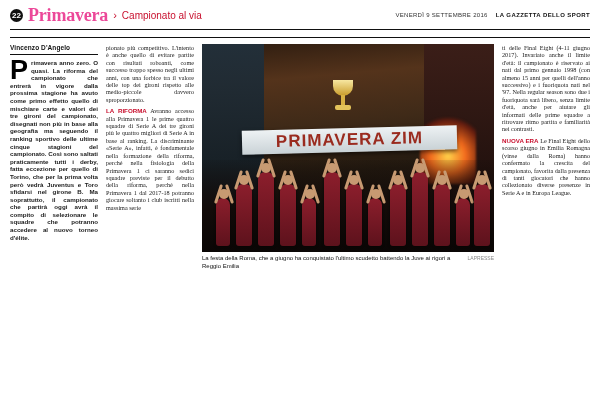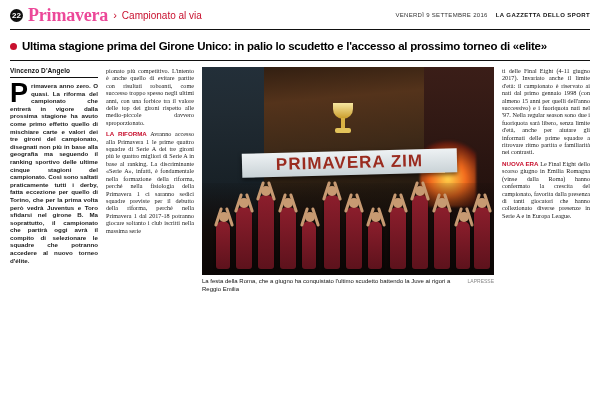--- a/index.html
+++ b/index.html
@@ -99,24 +99,20 @@
     <div class="chev">›</div>
     <div class="section-sub">Campionato al via</div>
     <div class="topbar-right">
       <div class="dateline">VENERDÌ 9 SETTEMBRE 2016</div>
       <div class="masthead">LA GAZZETTA DELLO SPORT</div>
     </div>
   </div>
   <div class="rule"></div>
 
 
-  <div class="subhead">
-    <div class="bullet"></div>
-    <div class="subhead-text">Ultima stagione prima del Girone Unico: in palio lo scudetto e l'accesso al prossimo torneo di «elite»</div>
-  </div>
   <div class="rule2"></div>
 
   <div class="body">
 
     <div class="col">
       <div class="byline">Vincenzo D'Angelo</div>
       <div class="byline-rule"></div>
       <div class="ptext">
         <span class="dropcap">P</span>
         <span class="lede">rimavera anno zero. O quasi. La riforma del campionato che entrerà in vigore dalla prossima stagione ha avuto come primo effetto quello di mischiare carte e valori dei tre gironi del campionato, disegnati non più in base alla geografia ma seguendo il ranking sportivo delle ultime cinque stagioni del campionato. Così sono saltati praticamente tutti i derby, fatta eccezione per quello di Torino, che per la prima volta però vedrà Juventus e Toro sfidarsi nel girone B. Ma soprattutto, il campionato che partirà oggi avrà il compito di selezionare le squadre che potranno accedere al nuovo torneo d'élite.</span>

